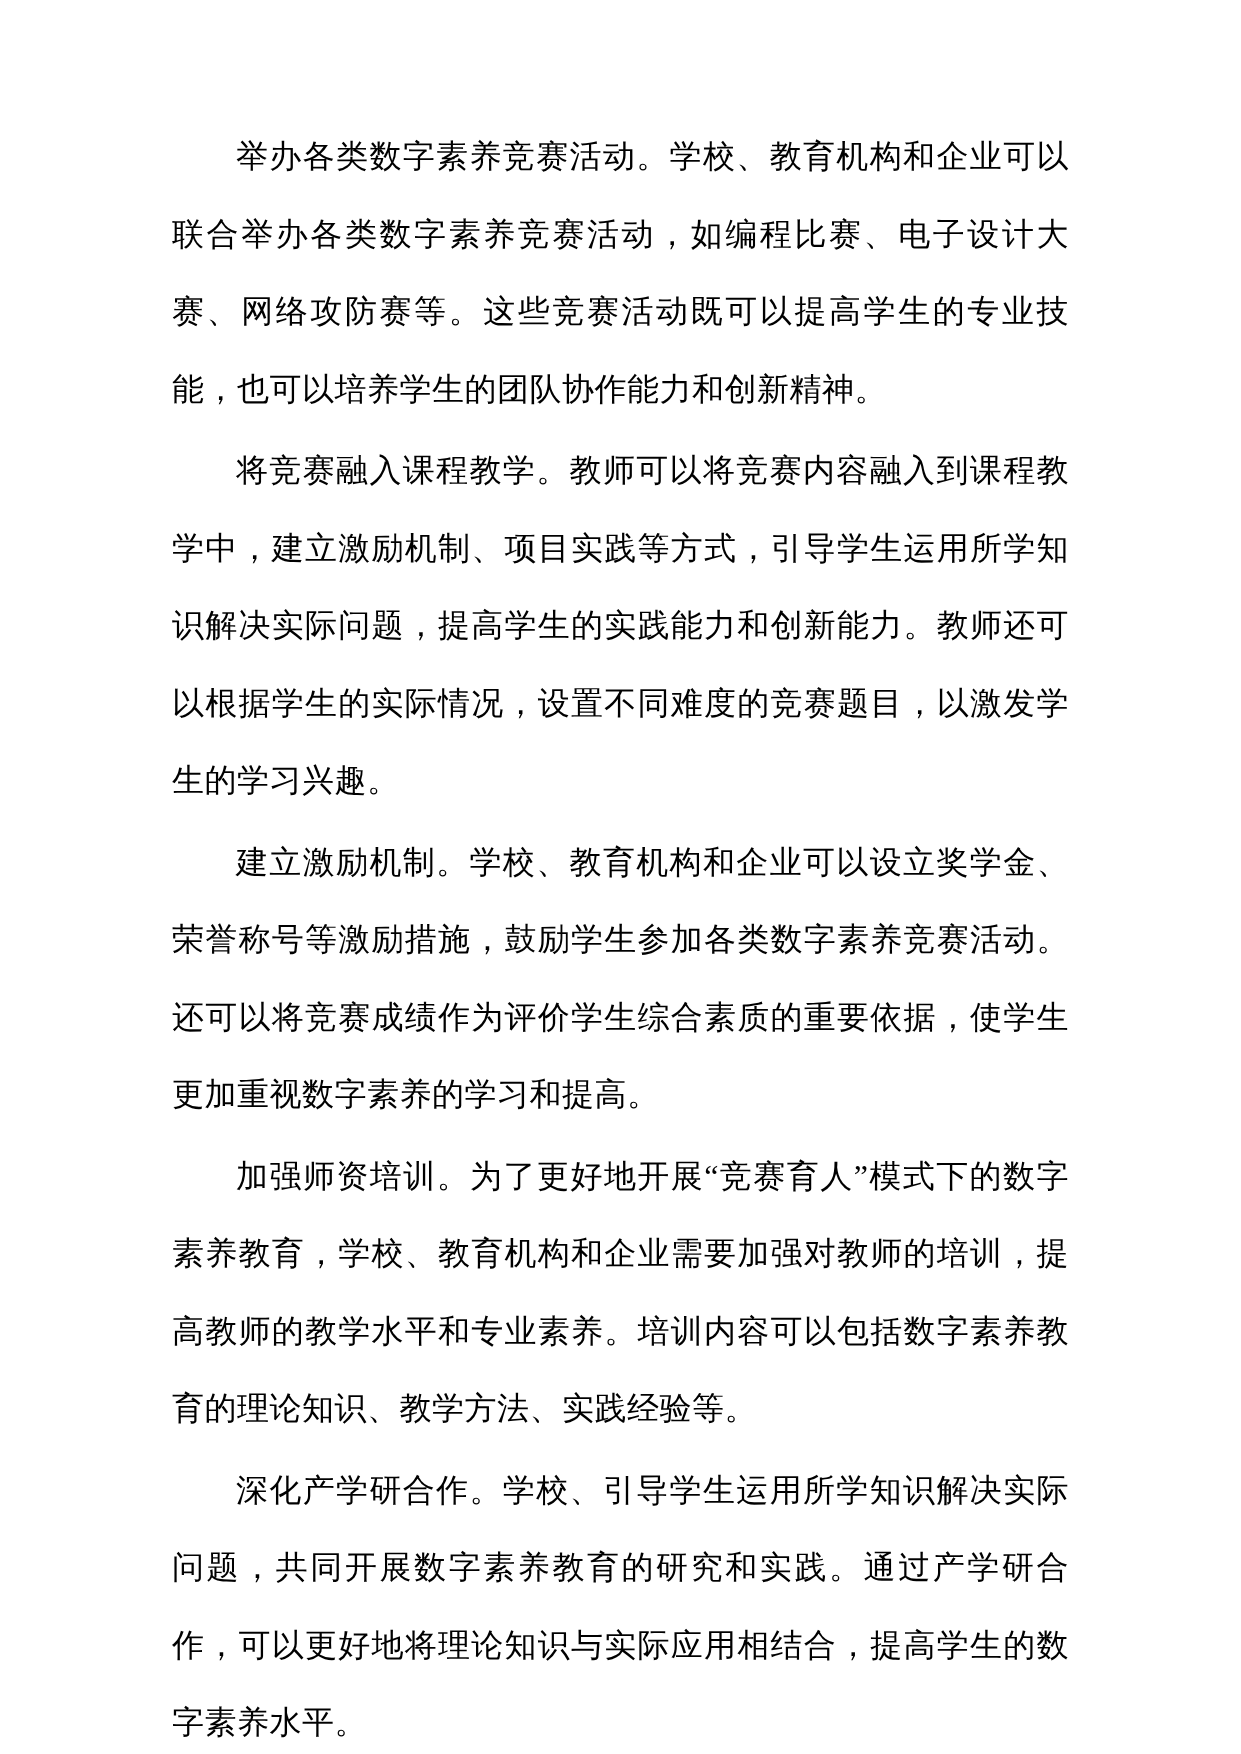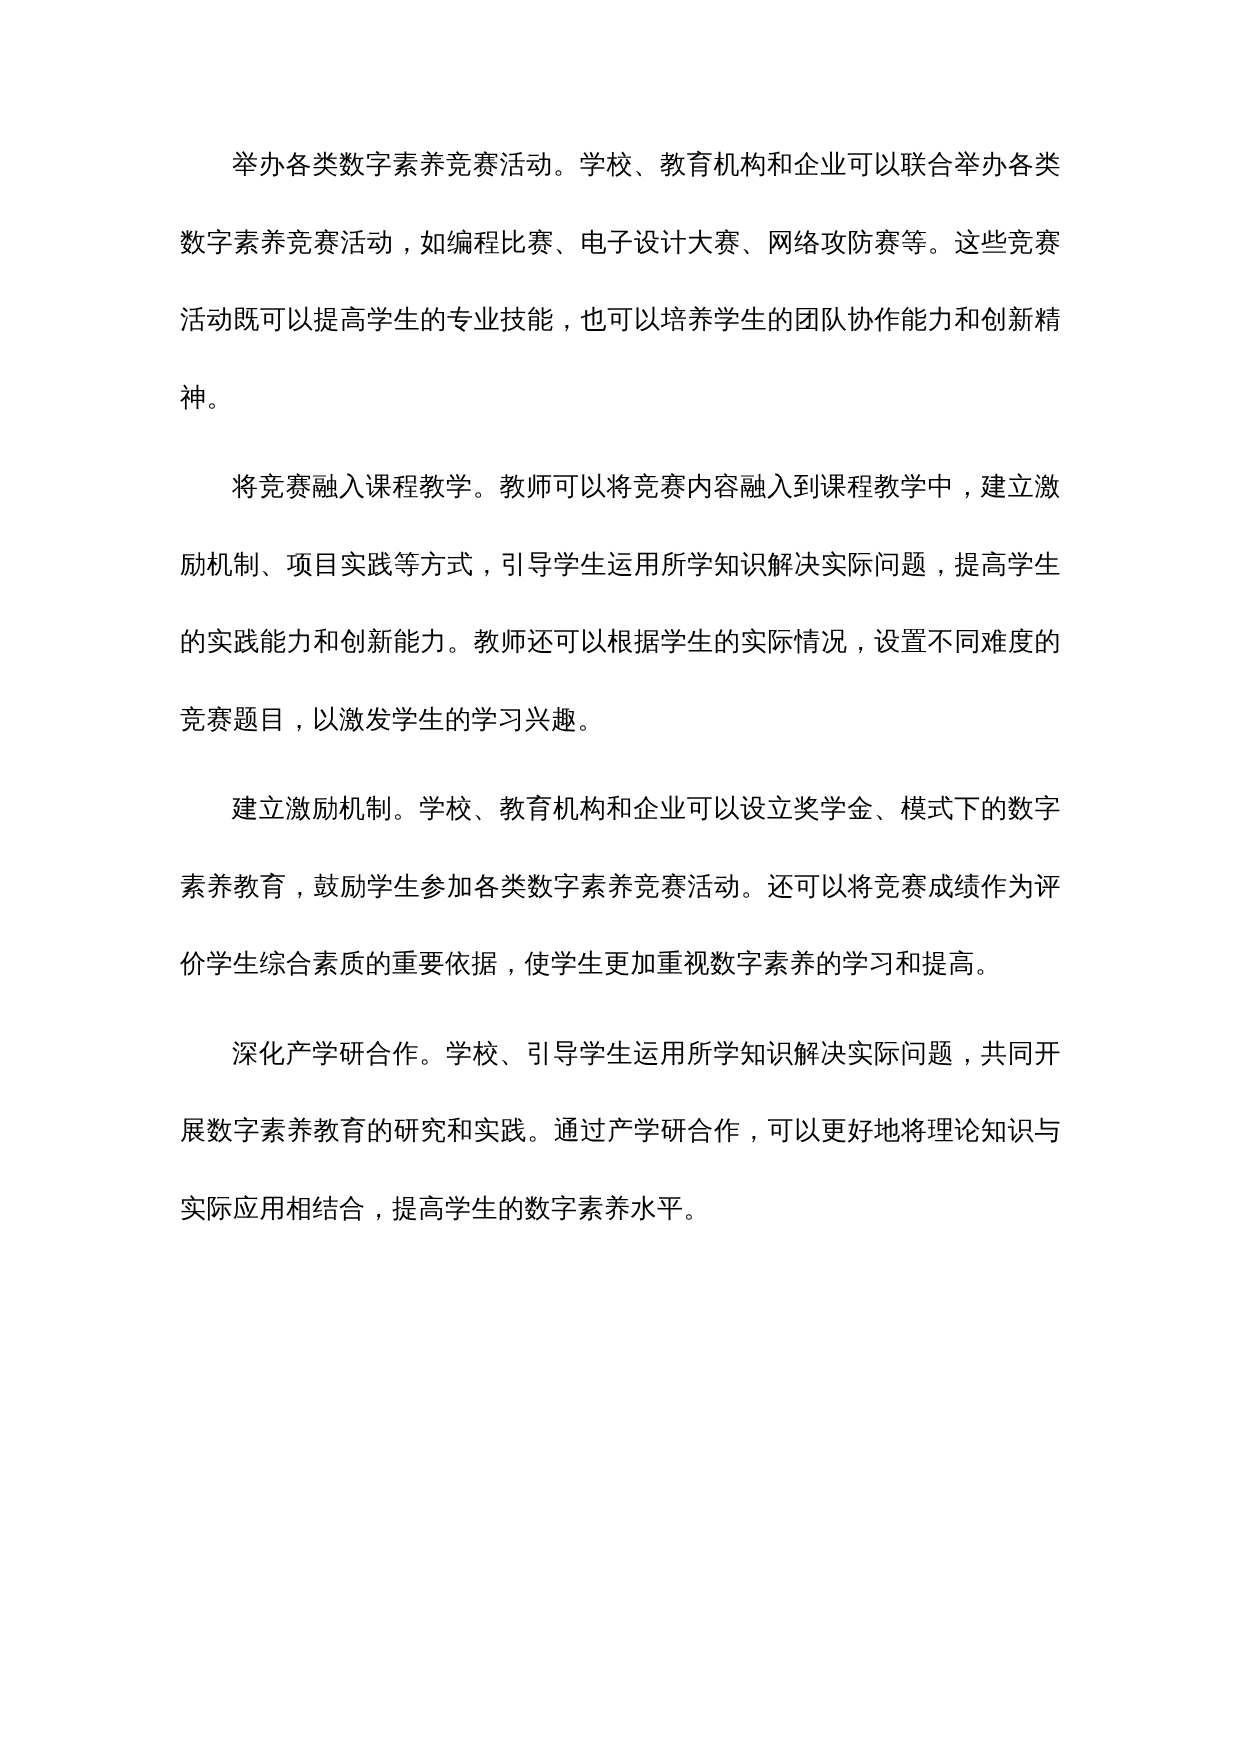--- a/index.html
+++ b/index.html
@@ -16,35 +16,36 @@
     font-family: "Liberation Serif", "DejaVu Serif", serif;
   }
   .content {
     position: absolute;
     left: 168px;
     top: 114px;
     width: 905px;
     color: #000000;
   }
   .para {
-    margin: 12px;
+    margin: 4px;
     padding: 0;
-    font-size: 26px;
+    font-size: 32px;
     line-height: 77.5px;
     text-align: justify;
     text-justify: inter-ideograph;
     text-indent: 2em;
     word-break: break-all;
     overflow-wrap: break-word;
     letter-spacing: 0.5px;
   }
 </style>
 </head>
 <body>
 
 <div class="page">
   <div class="content">
     <p class="para">举办各类数字素养竞赛活动。学校、教育机构和企业可以联合举办各类数字素养竞赛活动，如编程比赛、电子设计大赛、网络攻防赛等。这些竞赛活动既可以提高学生的专业技能，也可以培养学生的团队协作能力和创新精神。</p>
     <p class="para">将竞赛融入课程教学。教师可以将竞赛内容融入到课程教学中，建立激励机制、项目实践等方式，引导学生运用所学知识解决实际问题，提高学生的实践能力和创新能力。教师还可以根据学生的实际情况，设置不同难度的竞赛题目，以激发学生的学习兴趣。</p>
-    <p class="para">建立激励机制。学校、教育机构和企业可以设立奖学金、模式下的数字素养教育，鼓励学生参加各类数字素养竞赛活动。还可以将竞赛成绩作为评价学生综合素质的重要依据，使学生更加重视数字素养的学习和提高。</p>
+    <p class="para">建立激励机制。学校、教育机构和企业可以设立奖学金、荣誉称号等激励措施，鼓励学生参加各类数字素养竞赛活动。还可以将竞赛成绩作为评价学生综合素质的重要依据，使学生更加重视数字素养的学习和提高。</p>
+    <p class="para">加强师资培训。为了更好地开展“竞赛育人”模式下的数字素养教育，学校、教育机构和企业需要加强对教师的培训，提高教师的教学水平和专业素养。培训内容可以包括数字素养教育的理论知识、教学方法、实践经验等。</p>
     <p class="para">深化产学研合作。学校、引导学生运用所学知识解决实际问题，共同开展数字素养教育的研究和实践。通过产学研合作，可以更好地将理论知识与实际应用相结合，提高学生的数字素养水平。</p>
   </div>
 </div>
 
 </body></html>

